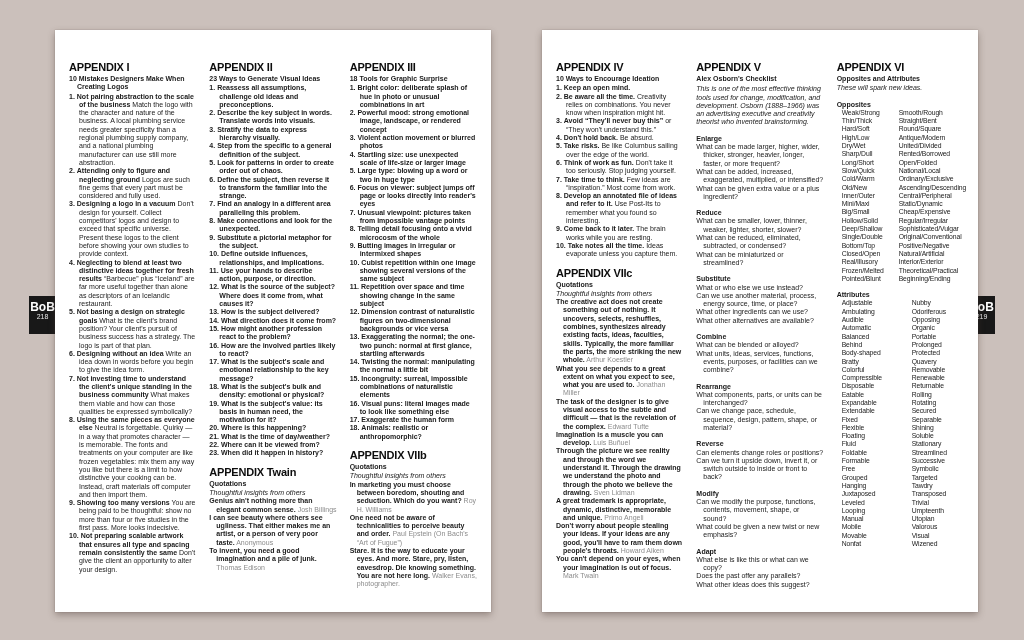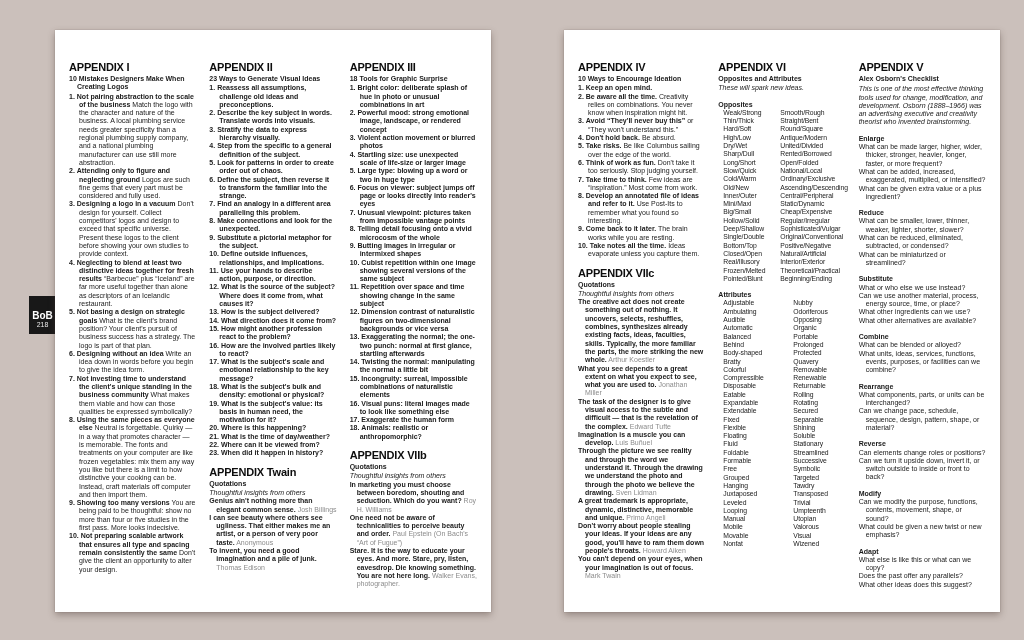--- a/index.html
+++ b/index.html
@@ -12,31 +12,31 @@
     color:#1a1a1a;
   }
   .spread { position:absolute; inset:0; }
   .tab {
     position:absolute; top:296px; width:27px; height:38px;
     background:#181818; color:#fff; text-align:center; z-index:0;
     padding-top:7px;
   }
   .tab-left { left:29px; }
   .tab-right { left:968px; }
-  .tab-label { font-size:10px; font-weight:700; line-height:9px;margin-top:8px; }
+  .tab-label { font-size:12px; font-weight:700; line-height:9px; }
   .tab-num { font-size:7px; line-height:10px; color:#e8e8e8; }
   .page {
     position:absolute; top:30px; width:436px; height:582px;
     background:#ffffff; z-index:1;
     box-shadow:0 3px 7px rgba(70,52,46,.4), 0 0 1px rgba(70,52,46,.4);
     padding:31px 14px 18px 14px;
     display:flex; gap:13px; overflow:hidden;
   }
   .page-left { left:55px; }
-  .page-right { left:564px; }
+  .page-right { left:542px; }
   .col { flex:1 1 0; min-width:0; font-size:7px; line-height:8.3px; }
   .sec + .sec { margin-top:8px; }
   .sec-title {
     font-size:11px; line-height:12px; font-weight:700; color:#0d0d0d;
     letter-spacing:-0.2px; margin-bottom:2px;
   }
   .subtitle { font-weight:700; padding-left:8px; text-indent:-8px; margin-bottom:1px; }
   .tagline { font-style:italic; }
   .intro { font-style:italic; margin-top:2px; }
   .item { padding-left:10px; text-indent:-10px; }
@@ -173,20 +173,72 @@
           <div class="subtitle">Quotations</div>
           <div class="tagline">Thoughtful insights from others</div>
           <div class="quote"><span class="qtext">The creative act does not create something out of nothing. It uncovers, selects, reshuffles, combines, synthesizes already existing facts, ideas, faculties, skills. Typically, the more familiar the parts, the more striking the new whole.</span> <span class="attr">Arthur Koestler</span></div>
           <div class="quote"><span class="qtext">What you see depends to a great extent on what you expect to see, what you are used to.</span> <span class="attr">Jonathan Miller</span></div>
           <div class="quote"><span class="qtext">The task of the designer is to give visual access to the subtle and difficult — that is the revelation of the complex.</span> <span class="attr">Edward Tufte</span></div>
           <div class="quote"><span class="qtext">Imagination is a muscle you can develop.</span> <span class="attr">Luis Buñuel</span></div>
           <div class="quote"><span class="qtext">Through the picture we see reality and through the word we understand it. Through the drawing we understand the photo and through the photo we believe the drawing.</span> <span class="attr">Sven Lidman</span></div>
           <div class="quote"><span class="qtext">A great trademark is appropriate, dynamic, distinctive, memorable and unique.</span> <span class="attr">Primo Angeli</span></div>
           <div class="quote"><span class="qtext">Don't worry about people stealing your ideas. If your ideas are any good, you'll have to ram them down people's throats.</span> <span class="attr">Howard Aiken</span></div>
           <div class="quote"><span class="qtext">You can't depend on your eyes, when your imagination is out of focus.</span> <span class="attr">Mark Twain</span></div>
+        </section>
+      </div>
+      <div class="col">
+        <section class="sec">
+          <h2 class="sec-title">APPENDIX V</h2>
+          <div class="subtitle">Alex Osborn's Checklist</div>
+          <div class="intro">This is one of the most effective thinking tools used for change, modification, and development. Osborn (1888–1966) was an advertising executive and creativity theorist who invented brainstorming.</div>
+          <div class="group">
+            <div class="ghead">Enlarge</div>
+            <div class="q">What can be made larger, higher, wider, thicker, stronger, heavier, longer, faster, or more frequent?</div>
+            <div class="q">What can be added, increased, exaggerated, multiplied, or intensified?</div>
+            <div class="q">What can be given extra value or a plus ingredient?</div>
+          </div>
+          <div class="group">
+            <div class="ghead">Reduce</div>
+            <div class="q">What can be smaller, lower, thinner, weaker, lighter, shorter, slower?</div>
+            <div class="q">What can be reduced, eliminated, subtracted, or condensed?</div>
+            <div class="q">What can be miniaturized or streamlined?</div>
+          </div>
+          <div class="group">
+            <div class="ghead">Substitute</div>
+            <div class="q">What or who else we use instead?</div>
+            <div class="q">Can we use another material, process, energy source, time, or place?</div>
+            <div class="q">What other ingredients can we use?</div>
+            <div class="q">What other alternatives are available?</div>
+          </div>
+          <div class="group">
+            <div class="ghead">Combine</div>
+            <div class="q">What can be blended or alloyed?</div>
+            <div class="q">What units, ideas, services, functions, events, purposes, or facilities can we combine?</div>
+          </div>
+          <div class="group">
+            <div class="ghead">Rearrange</div>
+            <div class="q">What components, parts, or units can be interchanged?</div>
+            <div class="q">Can we change pace, schedule, sequence, design, pattern, shape, or material?</div>
+          </div>
+          <div class="group">
+            <div class="ghead">Reverse</div>
+            <div class="q">Can elements change roles or positions?</div>
+            <div class="q">Can we turn it upside down, invert it, or switch outside to inside or front to back?</div>
+          </div>
+          <div class="group">
+            <div class="ghead">Modify</div>
+            <div class="q">Can we modify the purpose, functions, contents, movement, shape, or sound?</div>
+            <div class="q">What could be given a new twist or new emphasis?</div>
+          </div>
+          <div class="group">
+            <div class="ghead">Adapt</div>
+            <div class="q">What else is like this or what can we copy?</div>
+            <div class="q">Does the past offer any parallels?</div>
+            <div class="q">What other ideas does this suggest?</div>
+          </div>
         </section>
       </div>
       <div class="col">
         <section class="sec">
           <h2 class="sec-title">APPENDIX VI</h2>
           <div class="subtitle">Opposites and Attributes</div>
           <div class="tagline">These will spark new ideas.</div>
           <div class="group">
             <div class="ghead">Opposites</div>
             <div class="pairrow opposites">
@@ -302,66 +354,14 @@
                 <div class="word">Umpteenth</div>
                 <div class="word">Utopian</div>
                 <div class="word">Valorous</div>
                 <div class="word">Visual</div>
                 <div class="word">Wizened</div>
               </div>
             </div>
           </div>
         </section>
       </div>
-      <div class="col">
-        <section class="sec">
-          <h2 class="sec-title">APPENDIX V</h2>
-          <div class="subtitle">Alex Osborn's Checklist</div>
-          <div class="intro">This is one of the most effective thinking tools used for change, modification, and development. Osborn (1888–1966) was an advertising executive and creativity theorist who invented brainstorming.</div>
-          <div class="group">
-            <div class="ghead">Enlarge</div>
-            <div class="q">What can be made larger, higher, wider, thicker, stronger, heavier, longer, faster, or more frequent?</div>
-            <div class="q">What can be added, increased, exaggerated, multiplied, or intensified?</div>
-            <div class="q">What can be given extra value or a plus ingredient?</div>
-          </div>
-          <div class="group">
-            <div class="ghead">Reduce</div>
-            <div class="q">What can be smaller, lower, thinner, weaker, lighter, shorter, slower?</div>
-            <div class="q">What can be reduced, eliminated, subtracted, or condensed?</div>
-            <div class="q">What can be miniaturized or streamlined?</div>
-          </div>
-          <div class="group">
-            <div class="ghead">Substitute</div>
-            <div class="q">What or who else we use instead?</div>
-            <div class="q">Can we use another material, process, energy source, time, or place?</div>
-            <div class="q">What other ingredients can we use?</div>
-            <div class="q">What other alternatives are available?</div>
-          </div>
-          <div class="group">
-            <div class="ghead">Combine</div>
-            <div class="q">What can be blended or alloyed?</div>
-            <div class="q">What units, ideas, services, functions, events, purposes, or facilities can we combine?</div>
-          </div>
-          <div class="group">
-            <div class="ghead">Rearrange</div>
-            <div class="q">What components, parts, or units can be interchanged?</div>
-            <div class="q">Can we change pace, schedule, sequence, design, pattern, shape, or material?</div>
-          </div>
-          <div class="group">
-            <div class="ghead">Reverse</div>
-            <div class="q">Can elements change roles or positions?</div>
-            <div class="q">Can we turn it upside down, invert it, or switch outside to inside or front to back?</div>
-          </div>
-          <div class="group">
-            <div class="ghead">Modify</div>
-            <div class="q">Can we modify the purpose, functions, contents, movement, shape, or sound?</div>
-            <div class="q">What could be given a new twist or new emphasis?</div>
-          </div>
-          <div class="group">
-            <div class="ghead">Adapt</div>
-            <div class="q">What else is like this or what can we copy?</div>
-            <div class="q">Does the past offer any parallels?</div>
-            <div class="q">What other ideas does this suggest?</div>
-          </div>
-        </section>
-      </div>
     </div>
   </div>
 
 </body></html>

